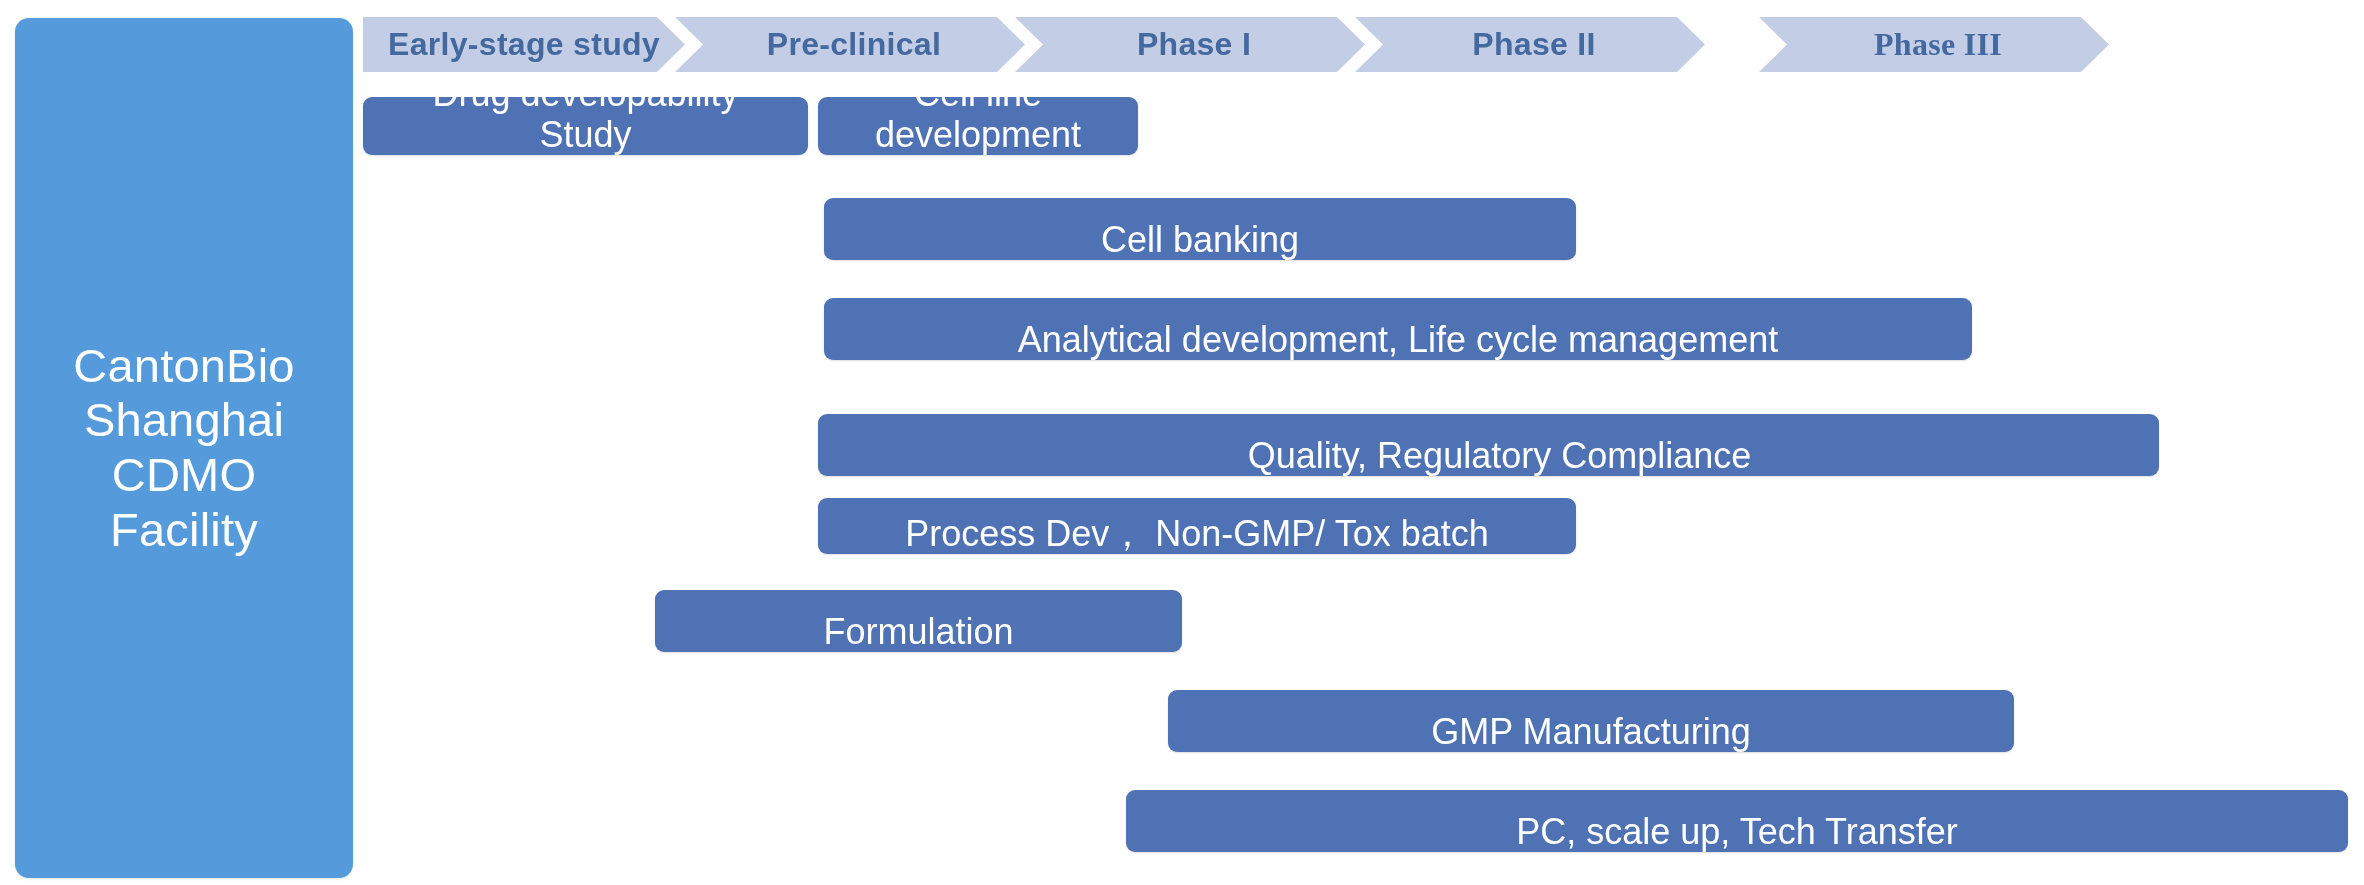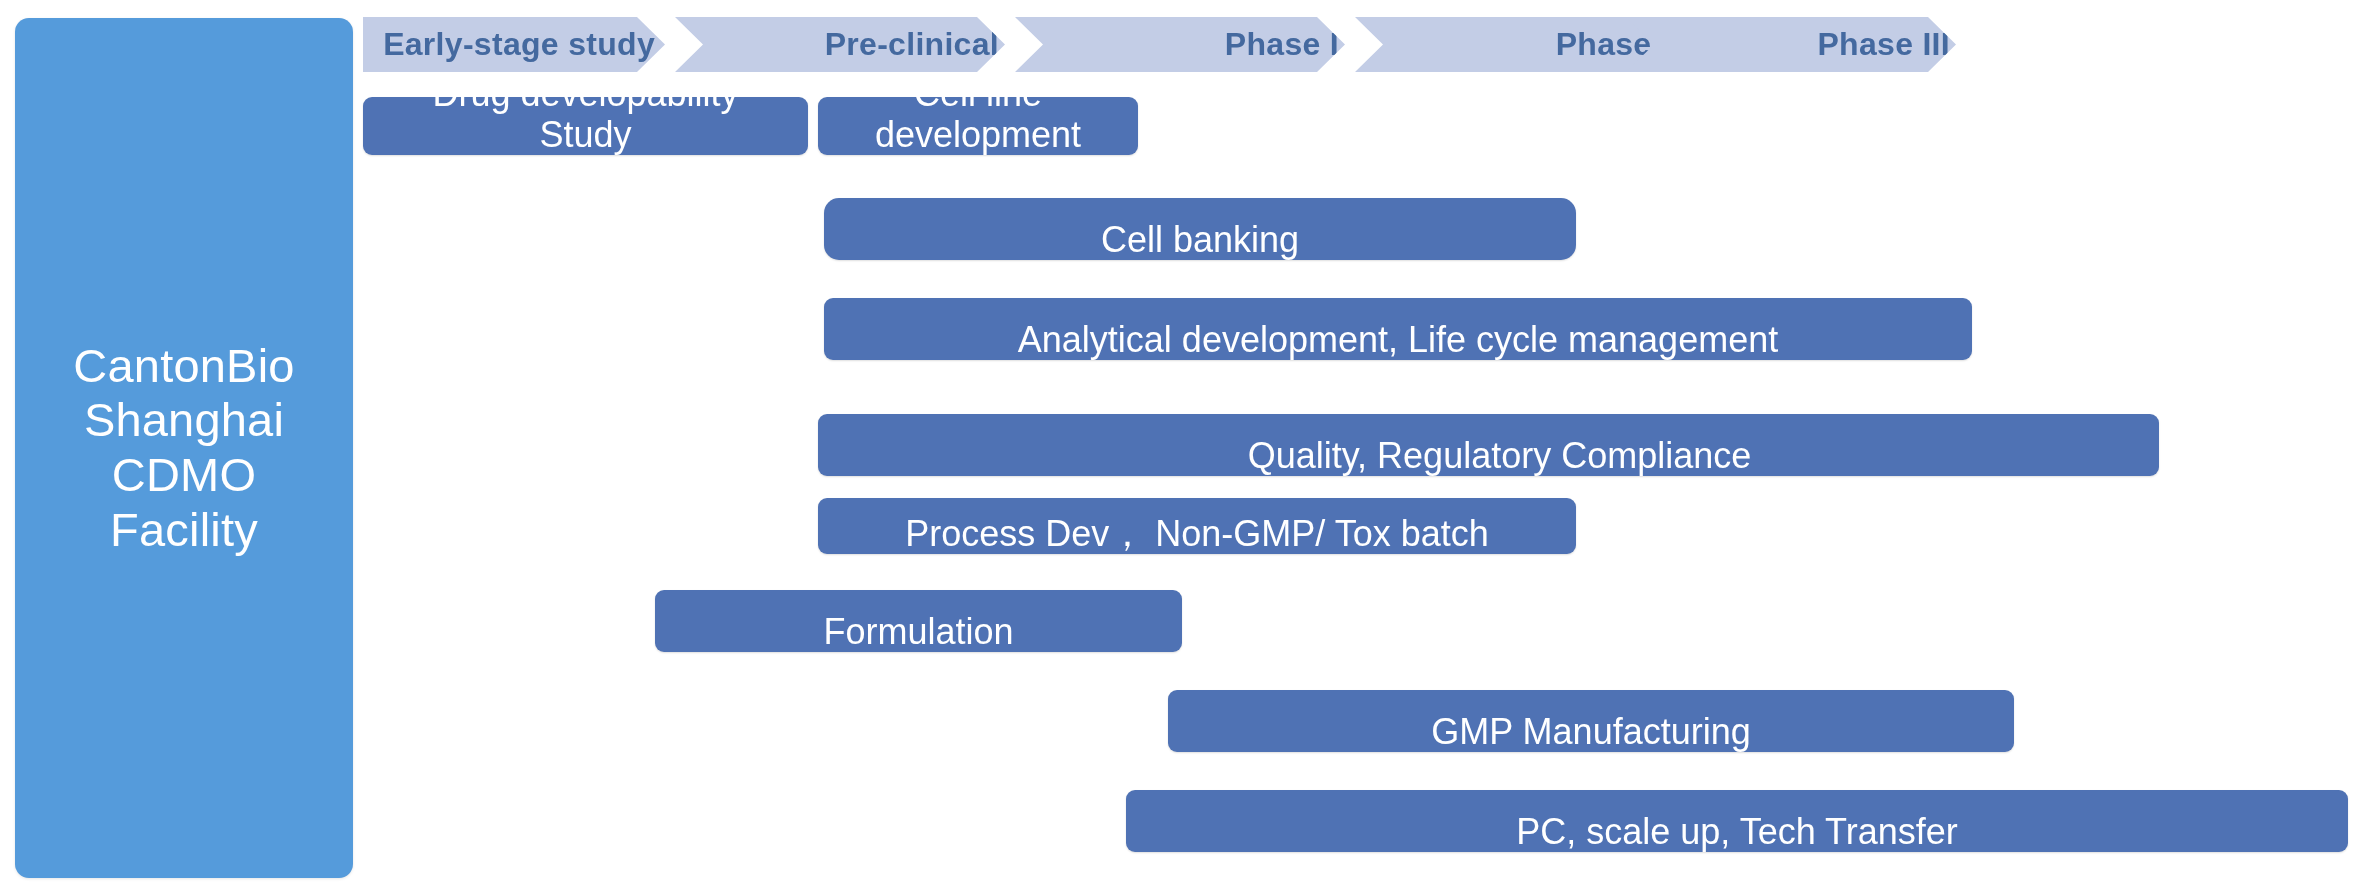--- a/index.html
+++ b/index.html
@@ -20,22 +20,22 @@
   .sidebar-text{
     color:#ffffff;font-size:47px;line-height:1.16;text-align:center;
     letter-spacing:.2px;white-space:pre-line;
   }
 
   
   .phases{position:absolute;left:363px;top:17px;height:58px;}
   .chev{
     position:absolute;top:0;height:55px;
     background:#C3CDE6;
-    display:flex;align-items:center;justify-content:flex-end;
-    color:#44699F;font-size:32px;font-weight:bold;letter-spacing:.3px;
+    display:flex;align-items:center;justify-content:center;
+    color:#44699F;font-size:32px;font-weight:bold;letter-spacing:.3px;padding-left:20px;
   }
   .chev.first{
     clip-path:polygon(0 0, calc(100% - 28px) 0, 100% 50%, calc(100% - 28px) 100%, 0 100%);
   }
   .chev.mid{
     clip-path:polygon(0 0, calc(100% - 28px) 0, 100% 50%, calc(100% - 28px) 100%, 0 100%, 28px 50%);
   }
   .chev .lbl{transform:translateX(-6px);}
   .chev.first .lbl{transform:translateX(-10px);}
 
@@ -69,35 +69,35 @@
       </div>
       <div class="chev mid" style="left: 312px; width: 330px;">
         <span class="lbl">Pre-clinical</span>
       </div>
       <div class="chev mid" style="left: 652px; width: 330px;">
         <span class="lbl">Phase I</span>
       </div>
       <div class="chev mid" style="left: 992px; width: 330px;">
         <span class="lbl">Phase II</span>
       </div>
-      <div class="chev mid" style="left: 1263px; width: 330px;">
+      <div class="chev mid" style="left: 1396px; width: 330px; font-family: Liberation Serif, serif;">
         <span class="lbl">Phase III</span>
       </div>
     </div>
 
   <div id="bars-layer">
       <div class="bar two-line" style="left: 363px; top: 97px; width: 445px; height: 58px;">
         <span class="txt">Drug developability
 Study</span>
       </div>
       <div class="bar two-line" style="left: 818px; top: 97px; width: 320px; height: 58px;">
         <span class="txt">Cell line
 development</span>
       </div>
-      <div class="bar" style="left: 824px; top: 198px; width: 752px; height: 62px; border-radius: 15px;">
+      <div class="bar" style="left: 824px; top: 198px; width: 752px; height: 62px;">
         <span class="txt">Cell banking</span>
       </div>
       <div class="bar" style="left: 824px; top: 298px; width: 1148px; height: 62px;">
         <span class="txt">Analytical development, Life cycle management</span>
       </div>
       <div class="bar" style="left: 818px; top: 414px; width: 1319px; height: 62px; padding-left: 22px;">
         <span class="txt">Quality, Regulatory Compliance</span>
       </div>
       <div class="bar" style="left: 818px; top: 498px; width: 758px; height: 56px;">
         <span class="txt">Process Dev，  Non-GMP/ Tox batch</span>

